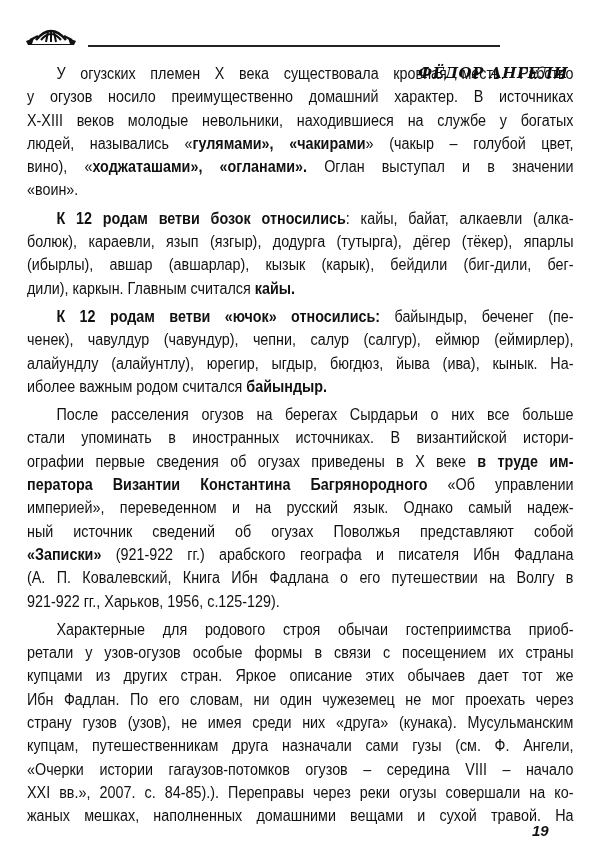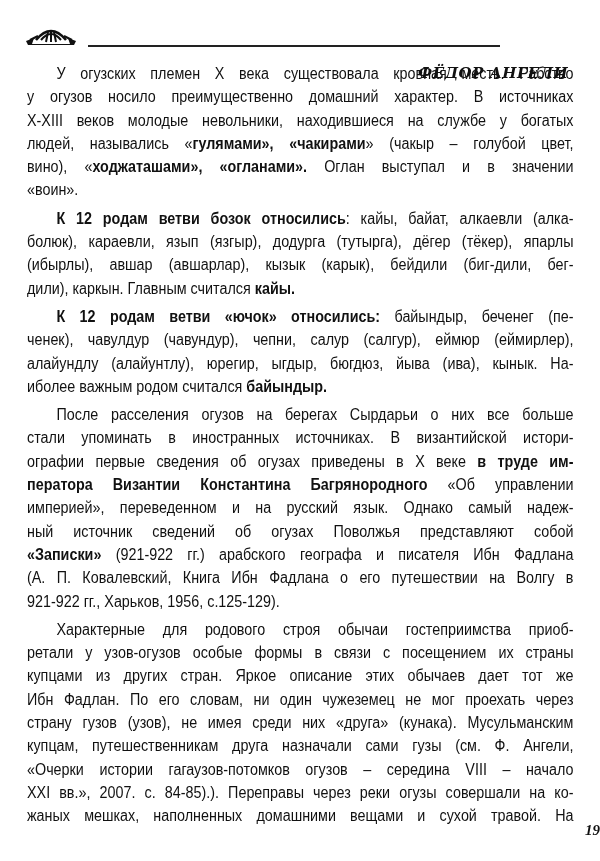--- a/index.html
+++ b/index.html
@@ -8,21 +8,21 @@
   .ornament { position: absolute; left: 24px; top: 24px; width: 54px; height: 22px; }
   .header-rule { position: absolute; left: 88px; top: 45px; width: 412px; height: 2px; background: #222; }
   .header-title { position: absolute; right: 100px; top: 24px; font-family: "DejaVu Serif", serif; font-weight: bold; font-style: italic; font-size: 15px; letter-spacing: 0.5px; white-space: nowrap; margin-top: 40px; }
   .header-title { right: auto; left: 418px; }
   .text { position: absolute; left: 27px; top: 62px; width: 546px; font-family: "Liberation Sans", sans-serif; font-size: 15.6px; line-height: 23.3px; text-align: justify; transform: scaleX(0.92); transform-origin: left top; width: 594px; }
   .line { display: block; white-space: nowrap; text-align-last: justify; text-align: justify; }
   .line.last { text-align-last: left; }
   .indent { padding-left: 32px; }
   .para-gap { margin-top: 5px; }
   b { font-weight: bold; }
-  .page-number { position: absolute; left: 585px; top: 822px; font-family: Liberation Serif, serif; font-weight: bold; font-style: italic; font-size: 15px; }
+  .page-number { position: absolute; left: 532px; top: 822px; font-family: Liberation Sans, sans-serif; font-weight: bold; font-style: italic; font-size: 15px; }
 </style>
 </head>
 <body>
 
 <div class="header">
   <svg class="ornament" viewBox="0 0 54 22">
     <path d="M2 17 L10 14 L8 20 L46 20 L44 14 L52 17 L50 21 L4 21 Z" fill="#111"></path>
     <path d="M12 16 Q27 -2 42 16" fill="none" stroke="#111" stroke-width="2.5"></path>
     <path d="M17 16 Q27 4 37 16" fill="none" stroke="#111" stroke-width="2"></path>
     <path d="M22 18 L24 8 M27 18 L27 6 M32 18 L30 8" stroke="#111" stroke-width="2"></path>

